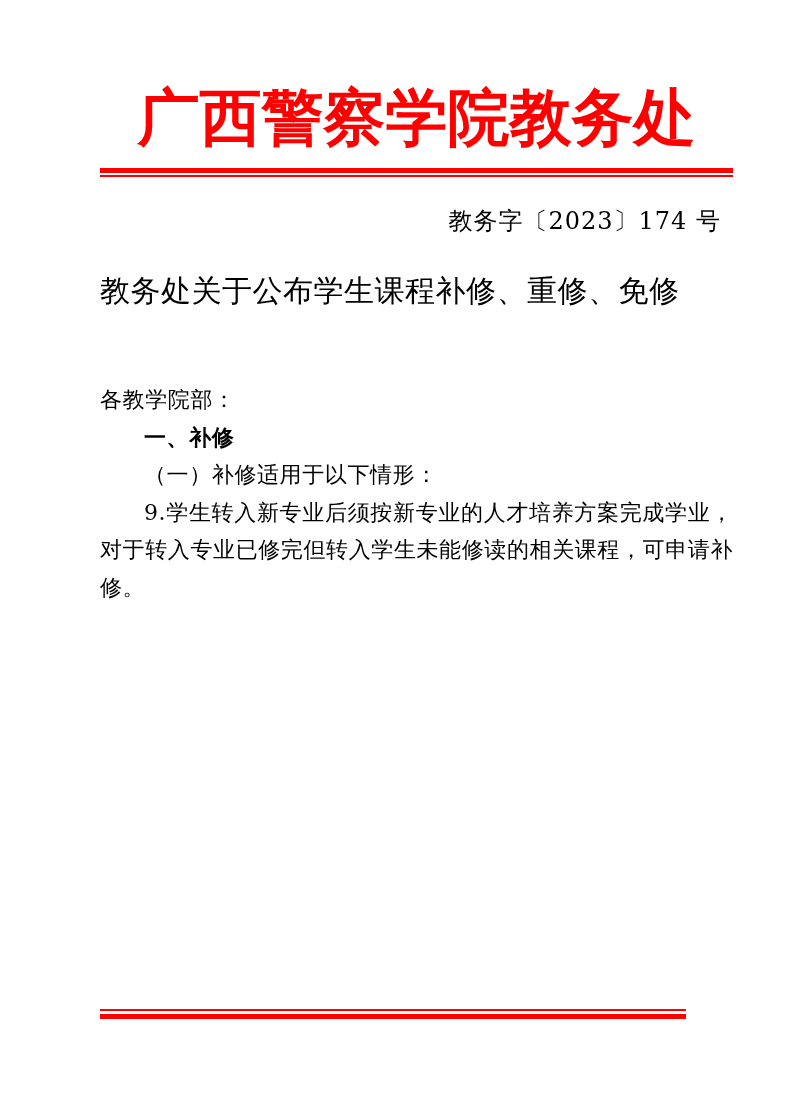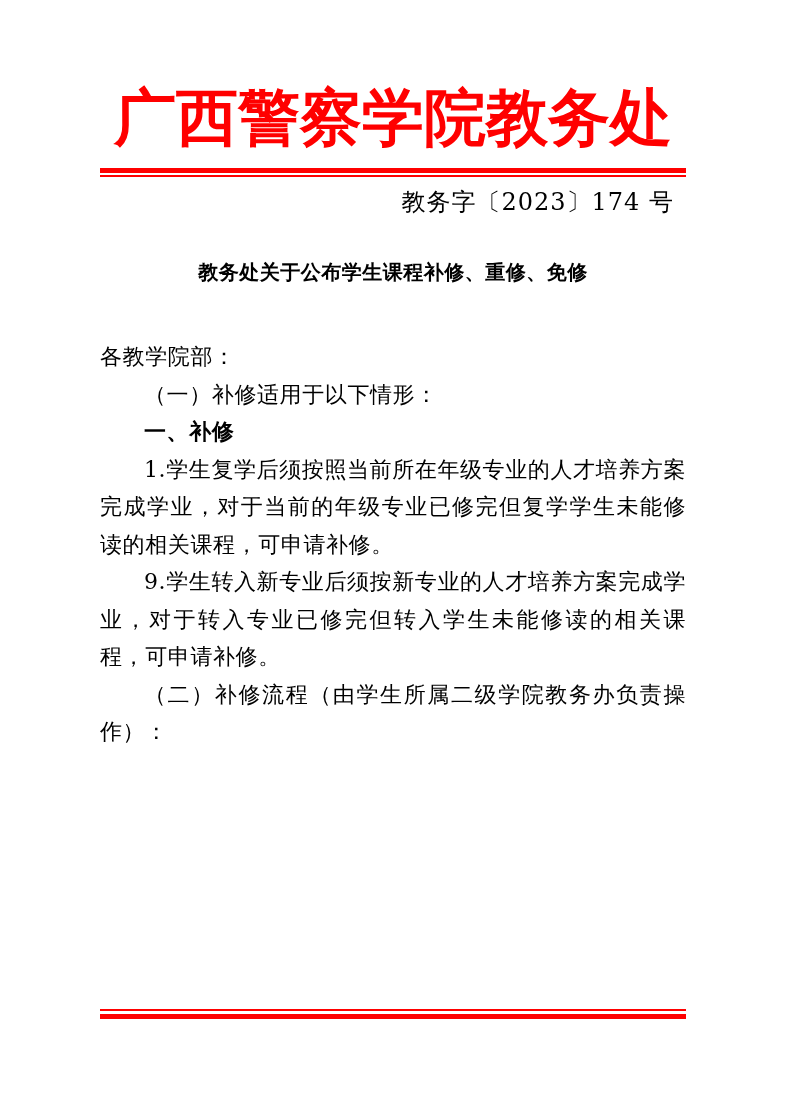--- a/index.html
+++ b/index.html
@@ -3,21 +3,21 @@
 <meta charset="utf-8">
 <style>
   html, body { margin: 0; padding: 0; background: #ffffff; }
   .page {
     position: relative;
     width: 793px;
     height: 1107px;
     margin: 0 auto;
     background: #ffffff;
     box-sizing: border-box;
-    padding: 76px 107px 0 100px;
+    padding: 76px 60px 0 100px;
     overflow: hidden;
     font-family: "DejaVu Serif", "Liberation Serif", serif;
     color: #000000;
   }
   .header-title {
     color: var(--red, #ff0000);
     font-size: 62px;
     line-height: 84px;
     text-align: center;
     font-weight: 600;
@@ -30,37 +30,37 @@
   .sep .bar-thin  { height: 2px; background: var(--red, #ff0000); }
   .sep-bottom {
     position: absolute;
     left: 100px;
     right: 107px;
     top: 1009px;
     margin-top: 0;
   }
   .sep-bottom .bar-gap { height: 3px; }
   .doc-number {
-    margin-top: 10px;
+    margin-top: 29px;
     font-size: 24px;
     line-height: 30px;
     text-align: right;
     padding-right: 12px;
     letter-spacing: 1px;
   }
   .notice-title {
     margin-top: 33px;
-    font-size: 20px;
+    font-size: 30px;
     line-height: 44px;
-    font-weight: bold;
-    text-align: center;
+    font-weight: normal;
+    text-align: left;
     letter-spacing: 0.5px;
   }
   .doc-body {
-    margin-top: 44px;
+    margin-top: 68px;
     font-size: 22px;
     line-height: 37.5px;
     text-align: justify;
     letter-spacing: 0.6px;
   }
   .doc-body p { margin: 0; }
   .doc-body p.indent { text-indent: 2em; }
   .doc-body p.bold { font-weight: bold; }
 </style>
 </head>
@@ -77,25 +77,23 @@
   </div>
 
   <div class="doc-number">教务字〔2023〕174 号</div>
 
   <div class="notice-title">
     <div>教务处关于公布学生课程补修、重修、免修</div>
   </div>
 
   <div class="doc-body">
       <p>各教学院部：</p>
+      <p class="indent bold">一、补修</p>
       <p class="indent">（一）补修适用于以下情形：</p>
-      <p class="indent bold">一、补修</p>
-      <p class="indent">1.学生复学后须按照当前所在年级专业的人才培养方案完成学业，对于当前的年级专业已修完但复学学生未能修读的相关课程，可申请补修。</p>
       <p class="indent">9.学生转入新专业后须按新专业的人才培养方案完成学业，对于转入专业已修完但转入学生未能修读的相关课程，可申请补修。</p>
-      <p class="indent">（二）补修流程（由学生所属二级学院教务办负责操作）：</p>
     </div>
 
   <div class="sep sep-bottom">
     <div class="bar-thin"></div>
     <div class="bar-gap"></div>
     <div class="bar-thick"></div>
   </div>
 
 </div>
 

